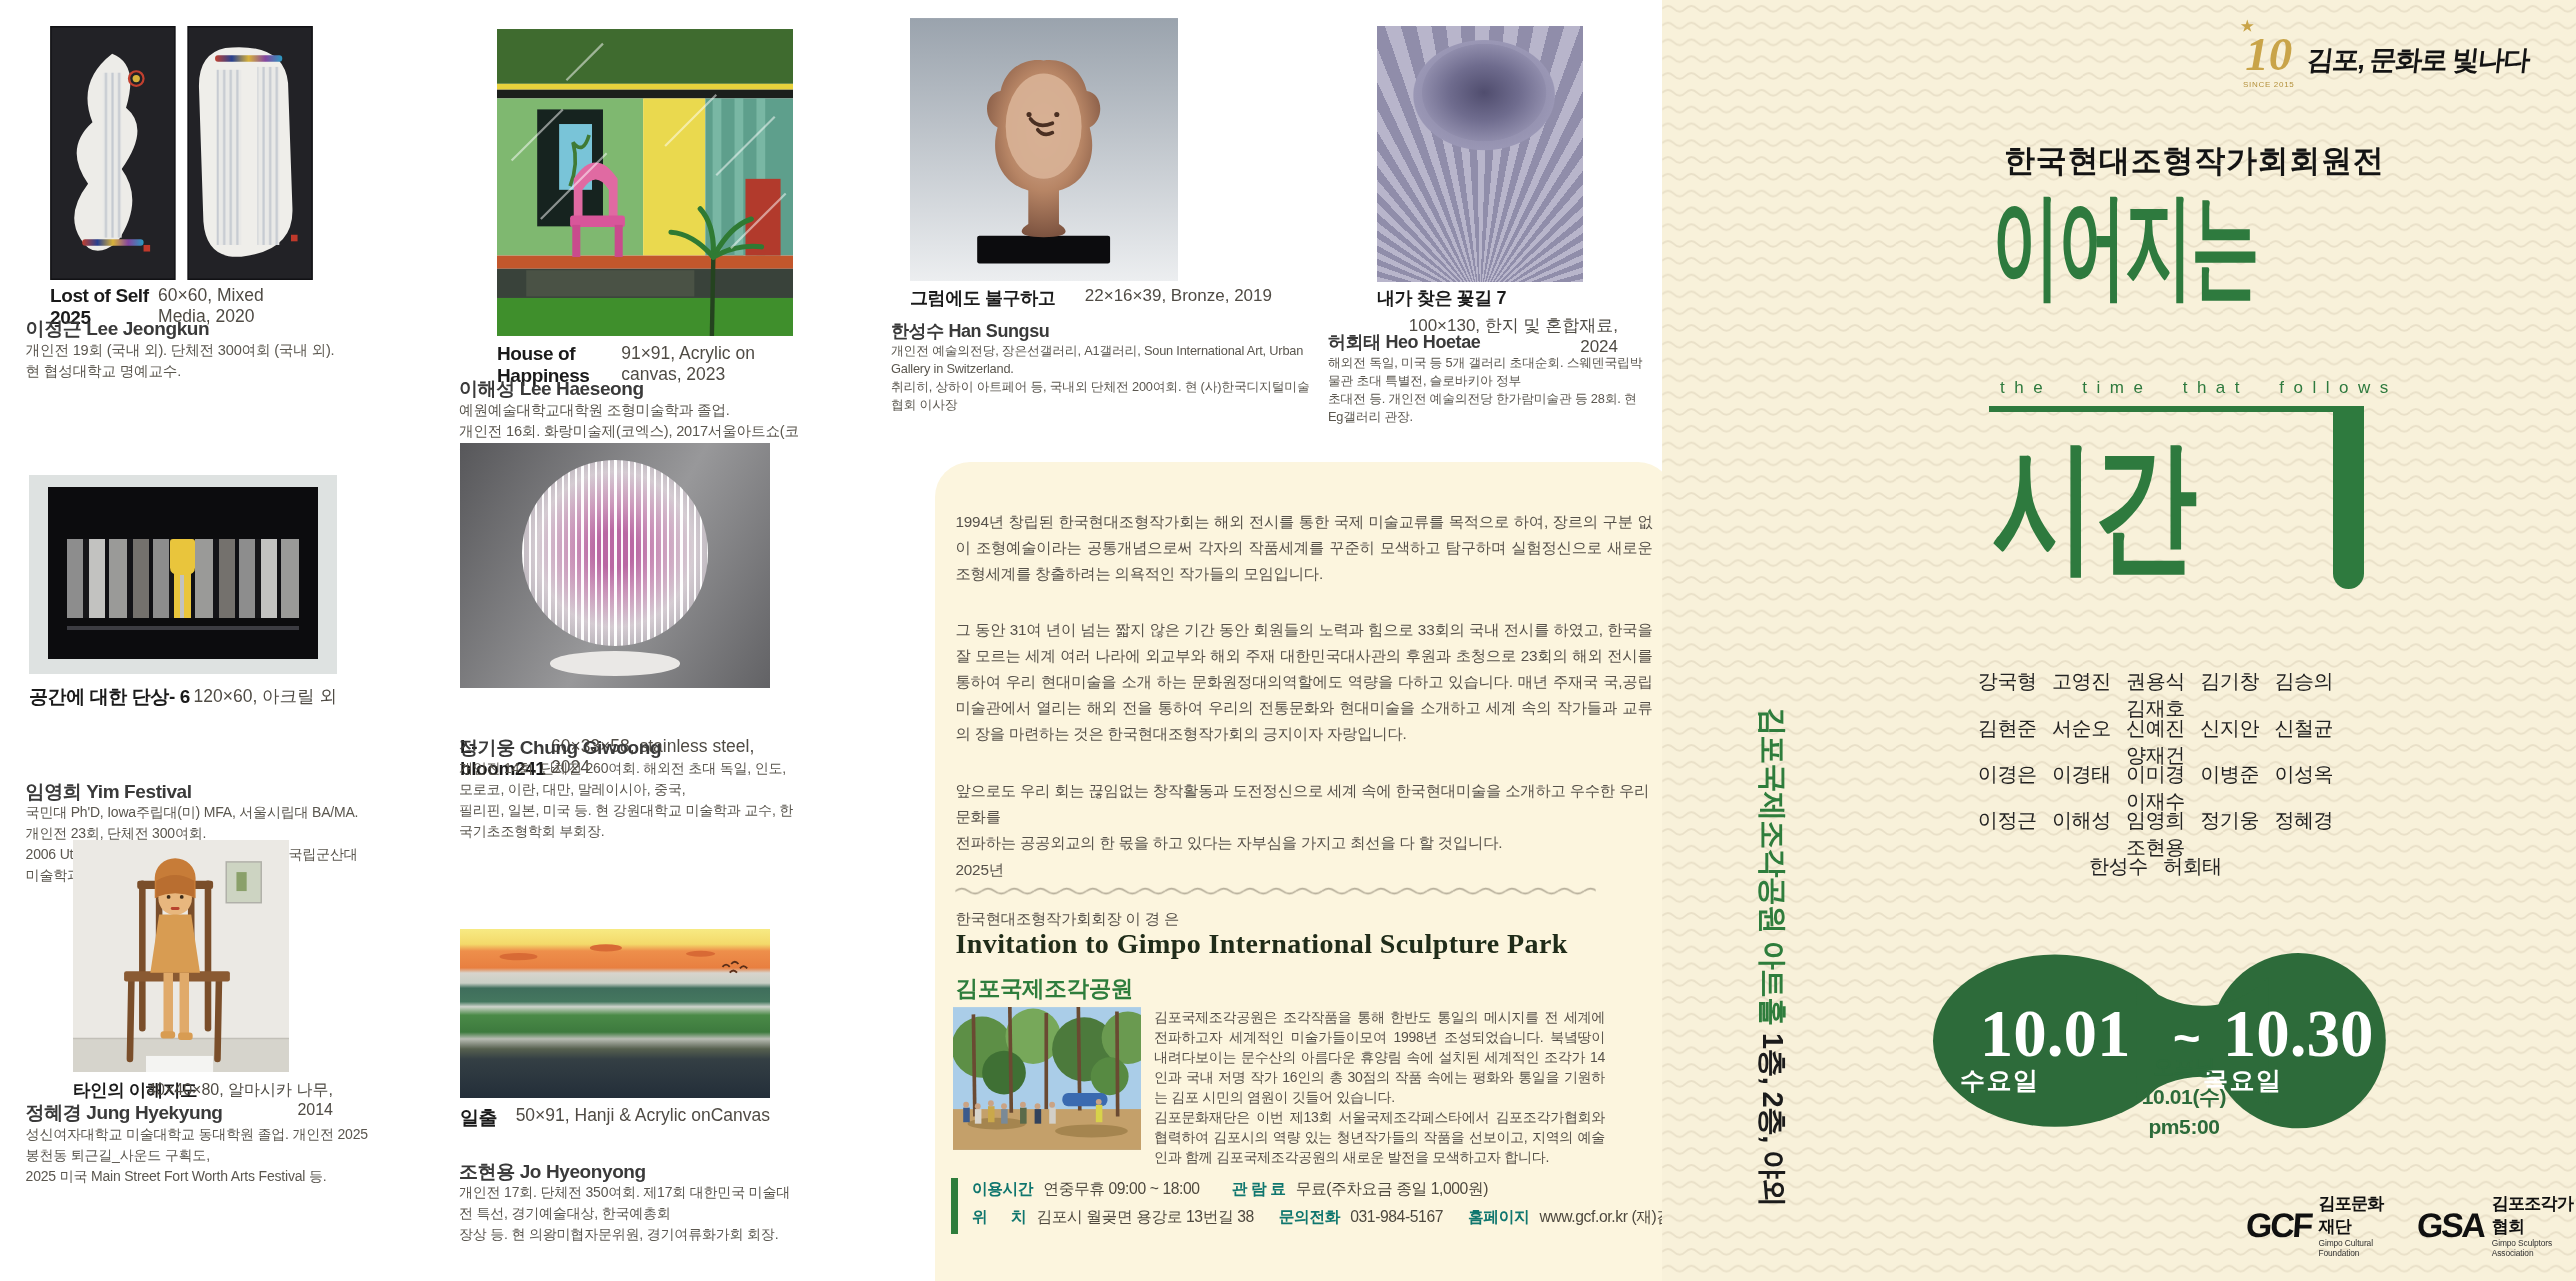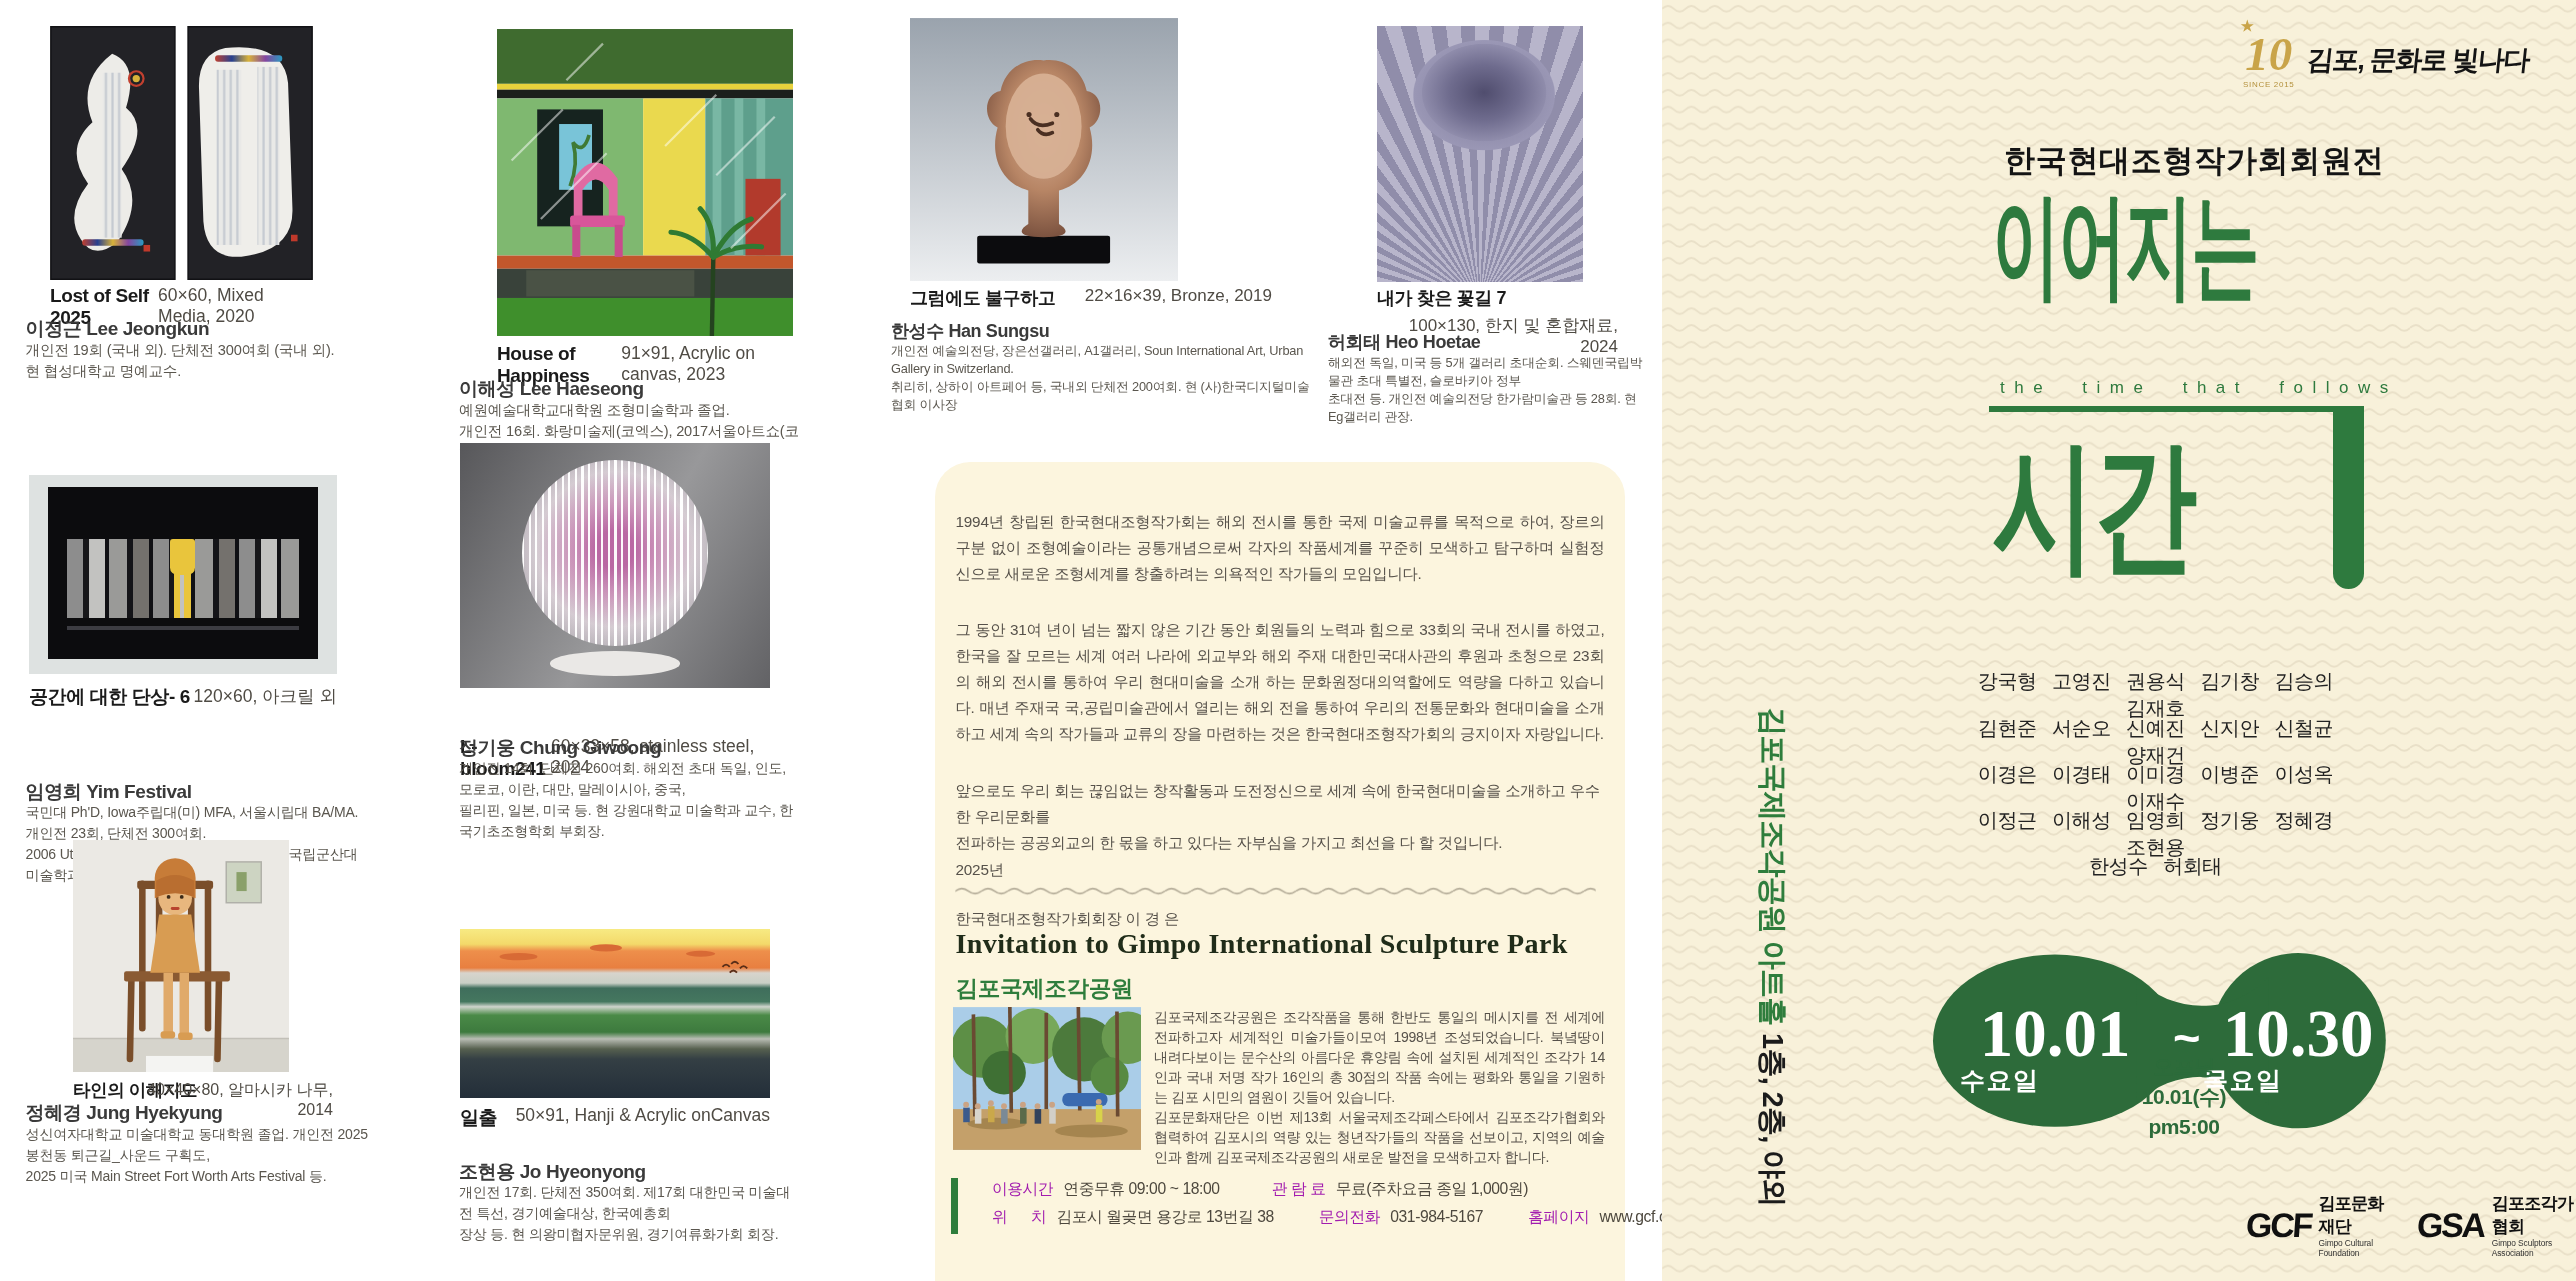--- a/index.html
+++ b/index.html
@@ -45,29 +45,29 @@
   .art4{background:
       radial-gradient(ellipse 88px 69px at 52% 26%,#504d6e 0%,#6f6c8e 40%,#8f8cab 70%,rgba(143,140,171,0) 71%),
       radial-gradient(ellipse 117px 91px at 52% 27%,#7b7898 0%,#9a97b5 60%,rgba(154,151,181,0) 61%),
       repeating-conic-gradient(from 245deg at 50% 108%,#b8b5cb 0deg 3deg,#908daa 3deg 6deg);
     background-color:#aaa7c0;}
 
   
   .art8{background:linear-gradient(180deg,#f7ea83 0%,#f3d96a 9%,#ee8f4b 13%,#e87f40 23%,#d8d4cc 26%,#c9cfc6 32%,#3f6e5c 35%,#45775f 43%,#cfd4cc 46%,#4a8a47 51%,#3d7a3e 61%,#b9bdb4 65%,#56604f 71%,#343f44 77%,#232e39 100%);}
 
   
-  #statement-panel{left:935px;top:462px;width:690px;height:820px;background:#fcf5de;border-radius:35px 35px 0 0;}
+  #statement-panel{left:935px;top:462px;width:690px;height:820px;background:#fcf5de;border-radius:35px 35px 0 0;padding-left:48px;}
   .stmt{position:absolute;left:20.5px;right:20.5px;font-size:15.3px;line-height:26px;color:#56514a;
         white-space:pre-line;letter-spacing:-0.2px;text-align:justify;}
   .serif-head{font-family:"Liberation Serif","DejaVu Serif",serif;font-weight:bold;font-size:28px;color:#202c19;letter-spacing:0.4px;}
   .green-head{font-weight:bold;font-size:22.6px;color:#2e7d3c;letter-spacing:-0.4px;}
   .inv-body{font-size:14px;line-height:20px;color:#56514a;white-space:pre-line;letter-spacing:-0.3px;text-align:justify;}
   .info-bar{width:6.6px;background:#2e7d3c;}
   .info-row{display:flex;align-items:baseline;font-size:15.7px;letter-spacing:-0.4px;white-space:nowrap;}
-  .info-row .lbl{color:#a21caf;font-weight:normal;margin-left:20px;}
+  .info-row .lbl{color:#0f766e;font-weight:bold;}
   .info-row .val{color:#4d483e;margin-left:10.2px;}
   .info-row .gap{width:32px;}
 
   
   #right-panel{left:1662px;top:0;width:914px;height:1281px;background:#f8f1da;}
   #exh-label{left:342px;top:140px;font-size:31px;font-weight:bold;color:#141414;letter-spacing:0.7px;}
   .big-title{font-family:"Liberation Serif","DejaVu Serif",serif;font-weight:bold;color:#2e7a3e;line-height:1;transform-origin:left top;}
   #title-word1{left:330px;top:188px;font-size:110px;transform:scale(0.62,1.05);letter-spacing:-2.9px;}
   #title-word2{left:330px;top:435px;font-size:133px;transform:scale(0.78,1.08);letter-spacing:-2.9px;}
   #title-sub{left:338px;top:378px;font-size:17px;color:#2e7a3e;letter-spacing:9.5px;word-spacing:16px;white-space:nowrap;}

